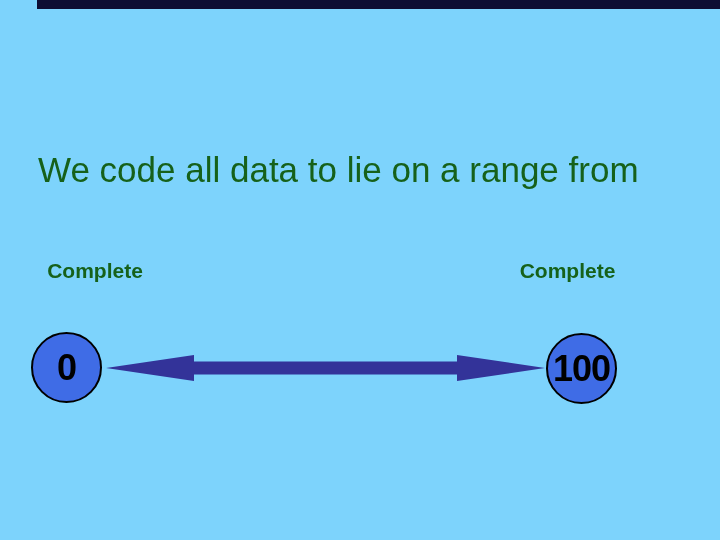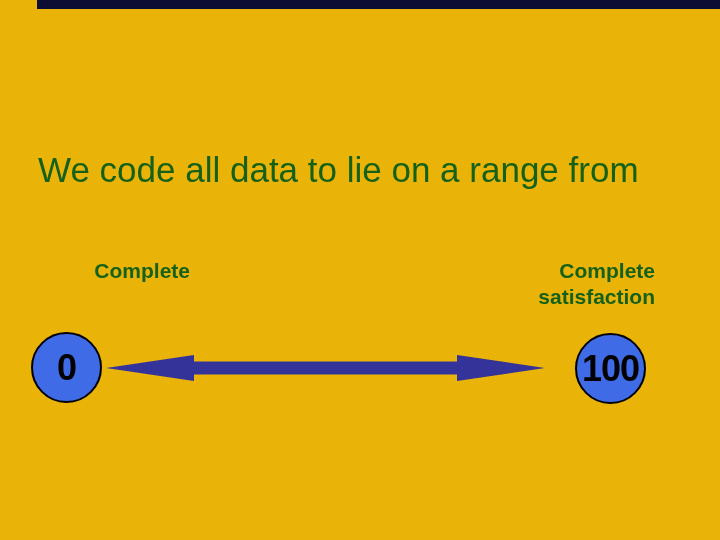--- a/index.html
+++ b/index.html
@@ -4,21 +4,21 @@
 <style>
   html, body {
     margin: 0;
     padding: 0;
     background: #ffffff;
   }
   .slide {
     position: relative;
     width: 720px;
     height: 540px;
-    background: #eab308;
+    background: #7dd3fc;
     overflow: hidden;
     font-family: "Liberation Sans", sans-serif;
   }
   .top-bar {
     position: absolute;
     left: 37px;
     top: 0;
     width: 683px;
     height: 9px;
     background: #0d0d33;
@@ -34,21 +34,21 @@
     white-space: nowrap;
     letter-spacing: 0px;
   }
   .scale-label {
     position: absolute;
     top: 258px;
     color: #16611a;
     font-size: 21px;
     font-weight: 700;
     line-height: 26px;
-    text-align: right;
+    text-align: center;
   }
   .scale-label.left {
     left: 0px;
     width: 190px;
   }
   .scale-label.right {
     left: 480px;
     width: 175px;
   }
   .endpoint-circle {
@@ -63,21 +63,20 @@
     align-items: center;
     justify-content: center;
   }
   .endpoint-circle.left {
     left: 31px;
     top: 332px;
   }
   .endpoint-circle.right {
     left: 546px;
     top: 333px;
-    margin-left: 29px;
   }
   .endpoint-value {
     color: #000000;
     font-size: 36px;
     font-weight: 700;
     letter-spacing: -1px;
     line-height: 1;
   }
   .arrow-svg {
     position: absolute;
@@ -96,21 +95,20 @@
   <div class="top-bar"></div>
 
   <div class="slide-title">We code all data to lie on a range from</div>
 
   <div class="scale-label left">
     <div>Complete</div>
   </div>
 
   <div class="scale-label right">
     <div>Complete</div>
-    <div>satisfaction</div>
   </div>
 
   <svg class="arrow-svg" viewBox="0 0 720 540">
     <polygon points="106,368 194,355 194,361.5 457,361.5 457,355 545,368 457,381 457,374.5 194,374.5 194,381" fill="#333399"></polygon>
   </svg>
 
   <div class="endpoint-circle left">
     <span class="endpoint-value">0</span>
   </div>
 

